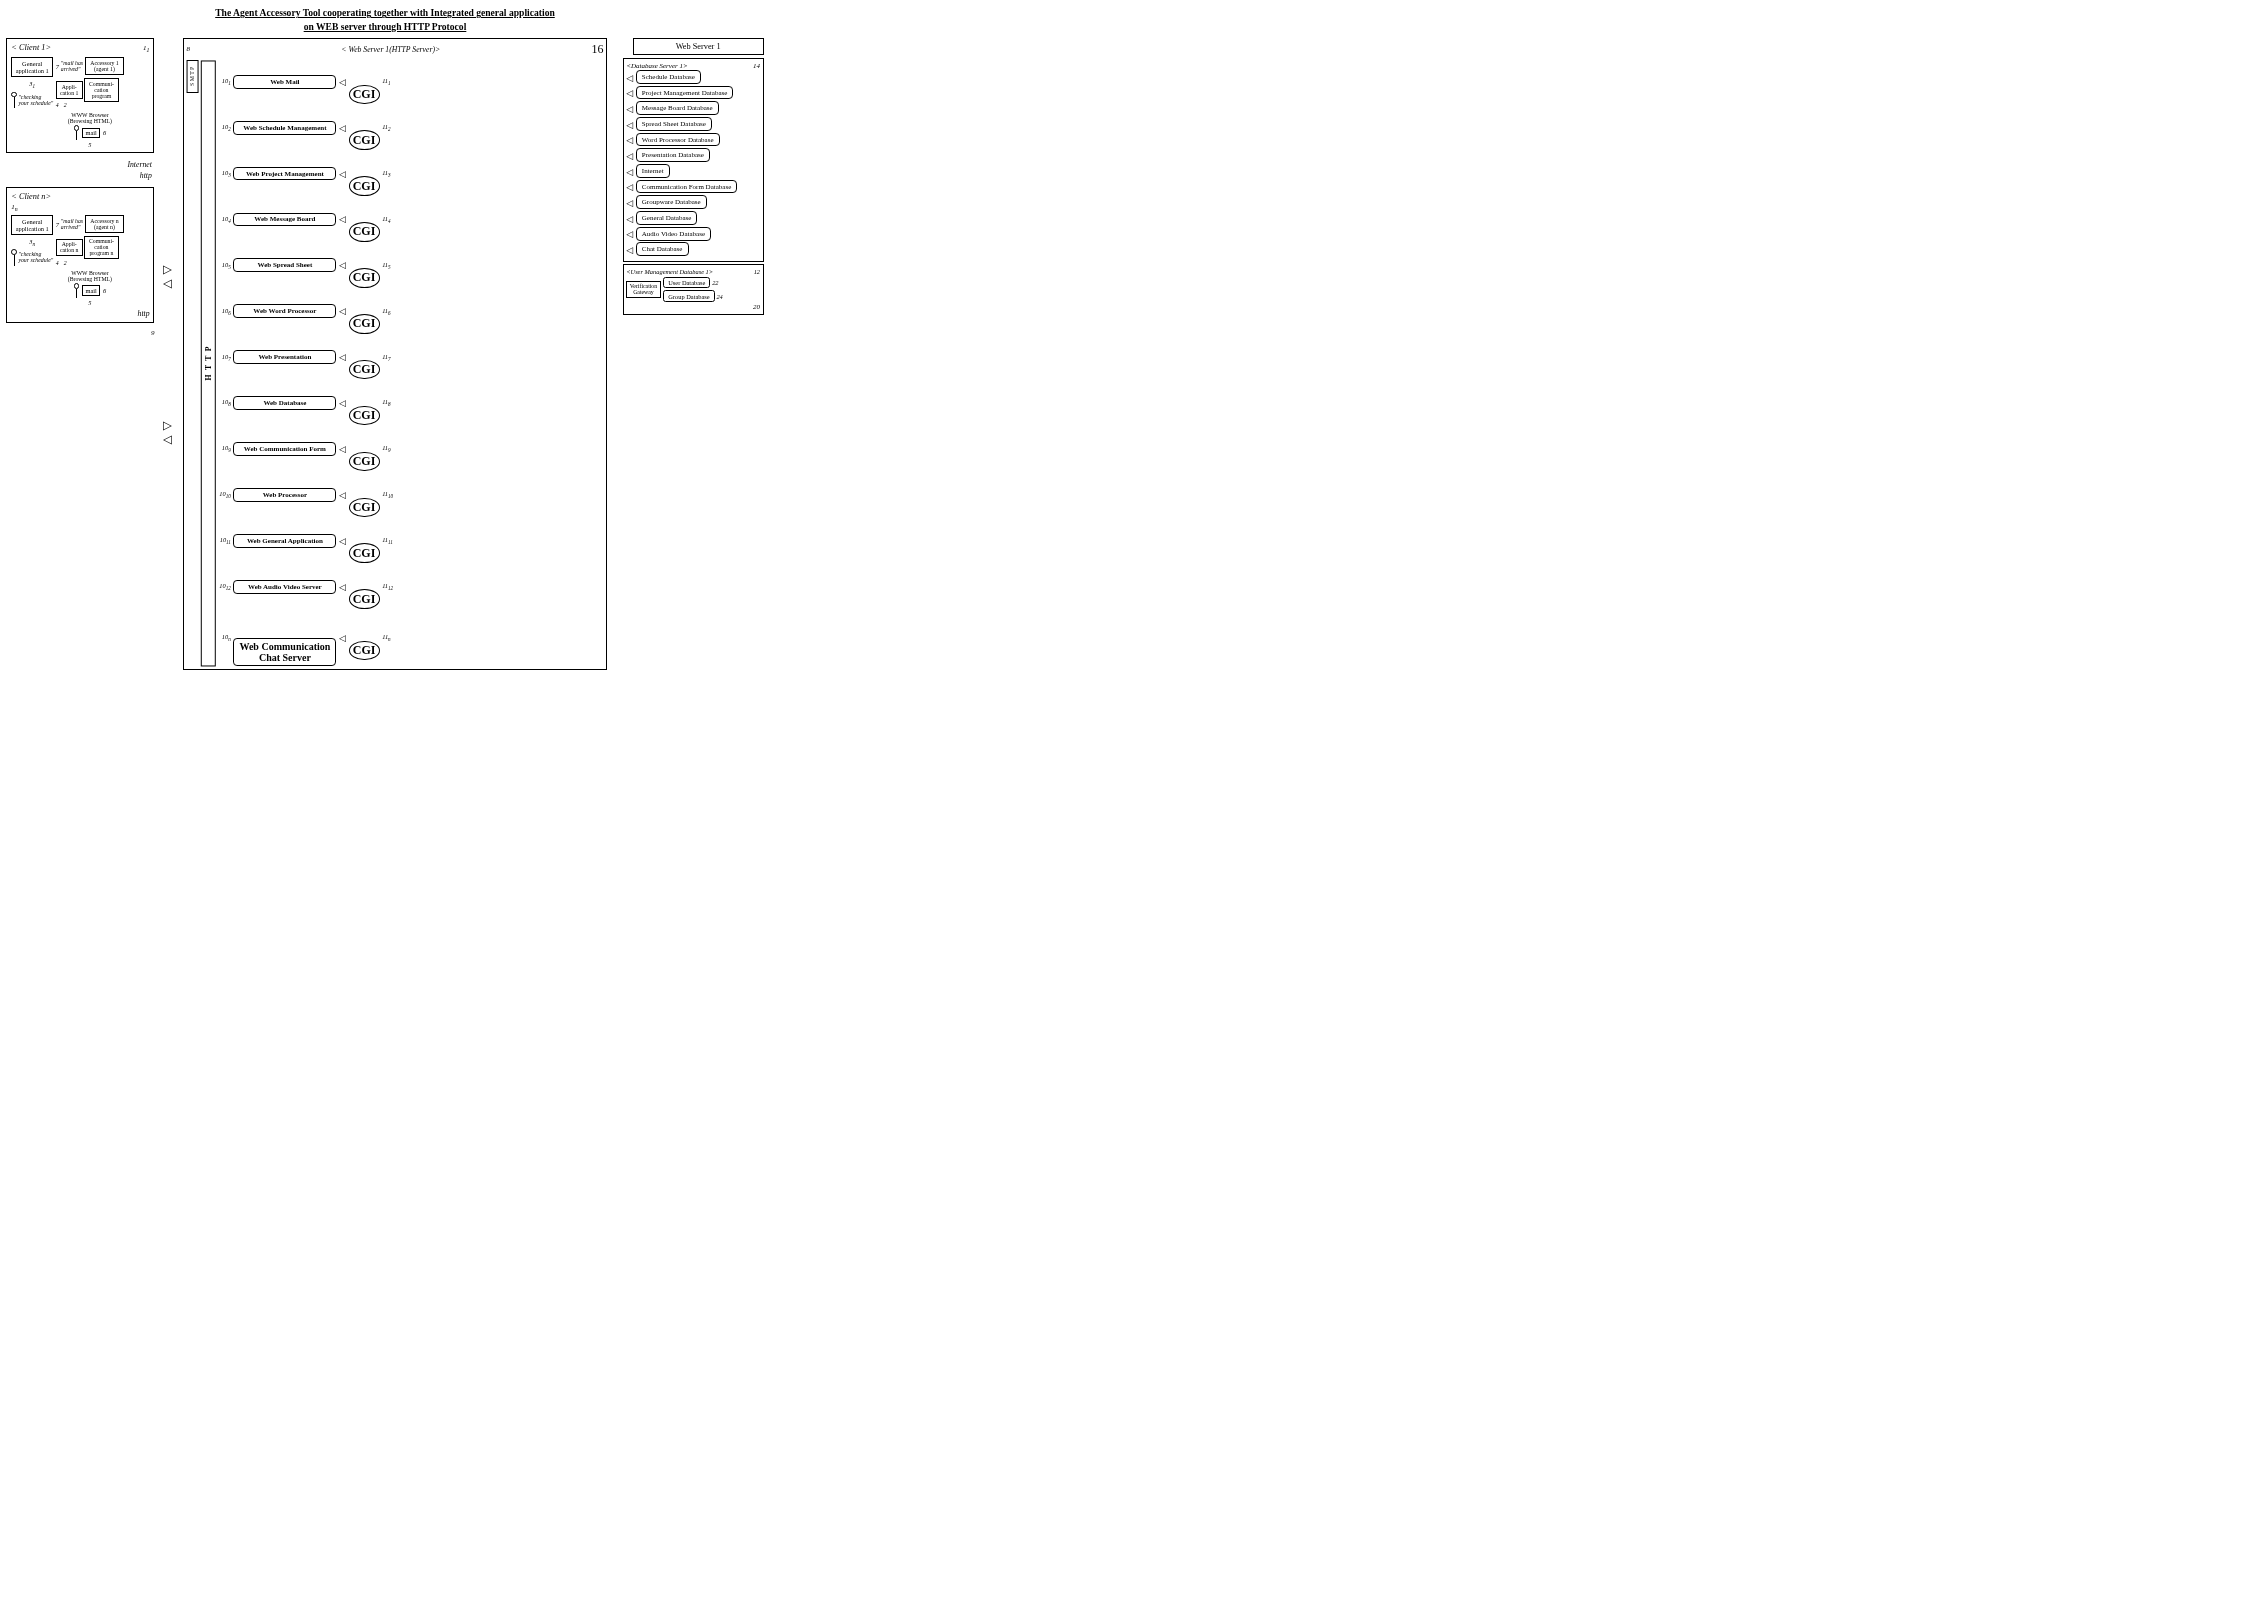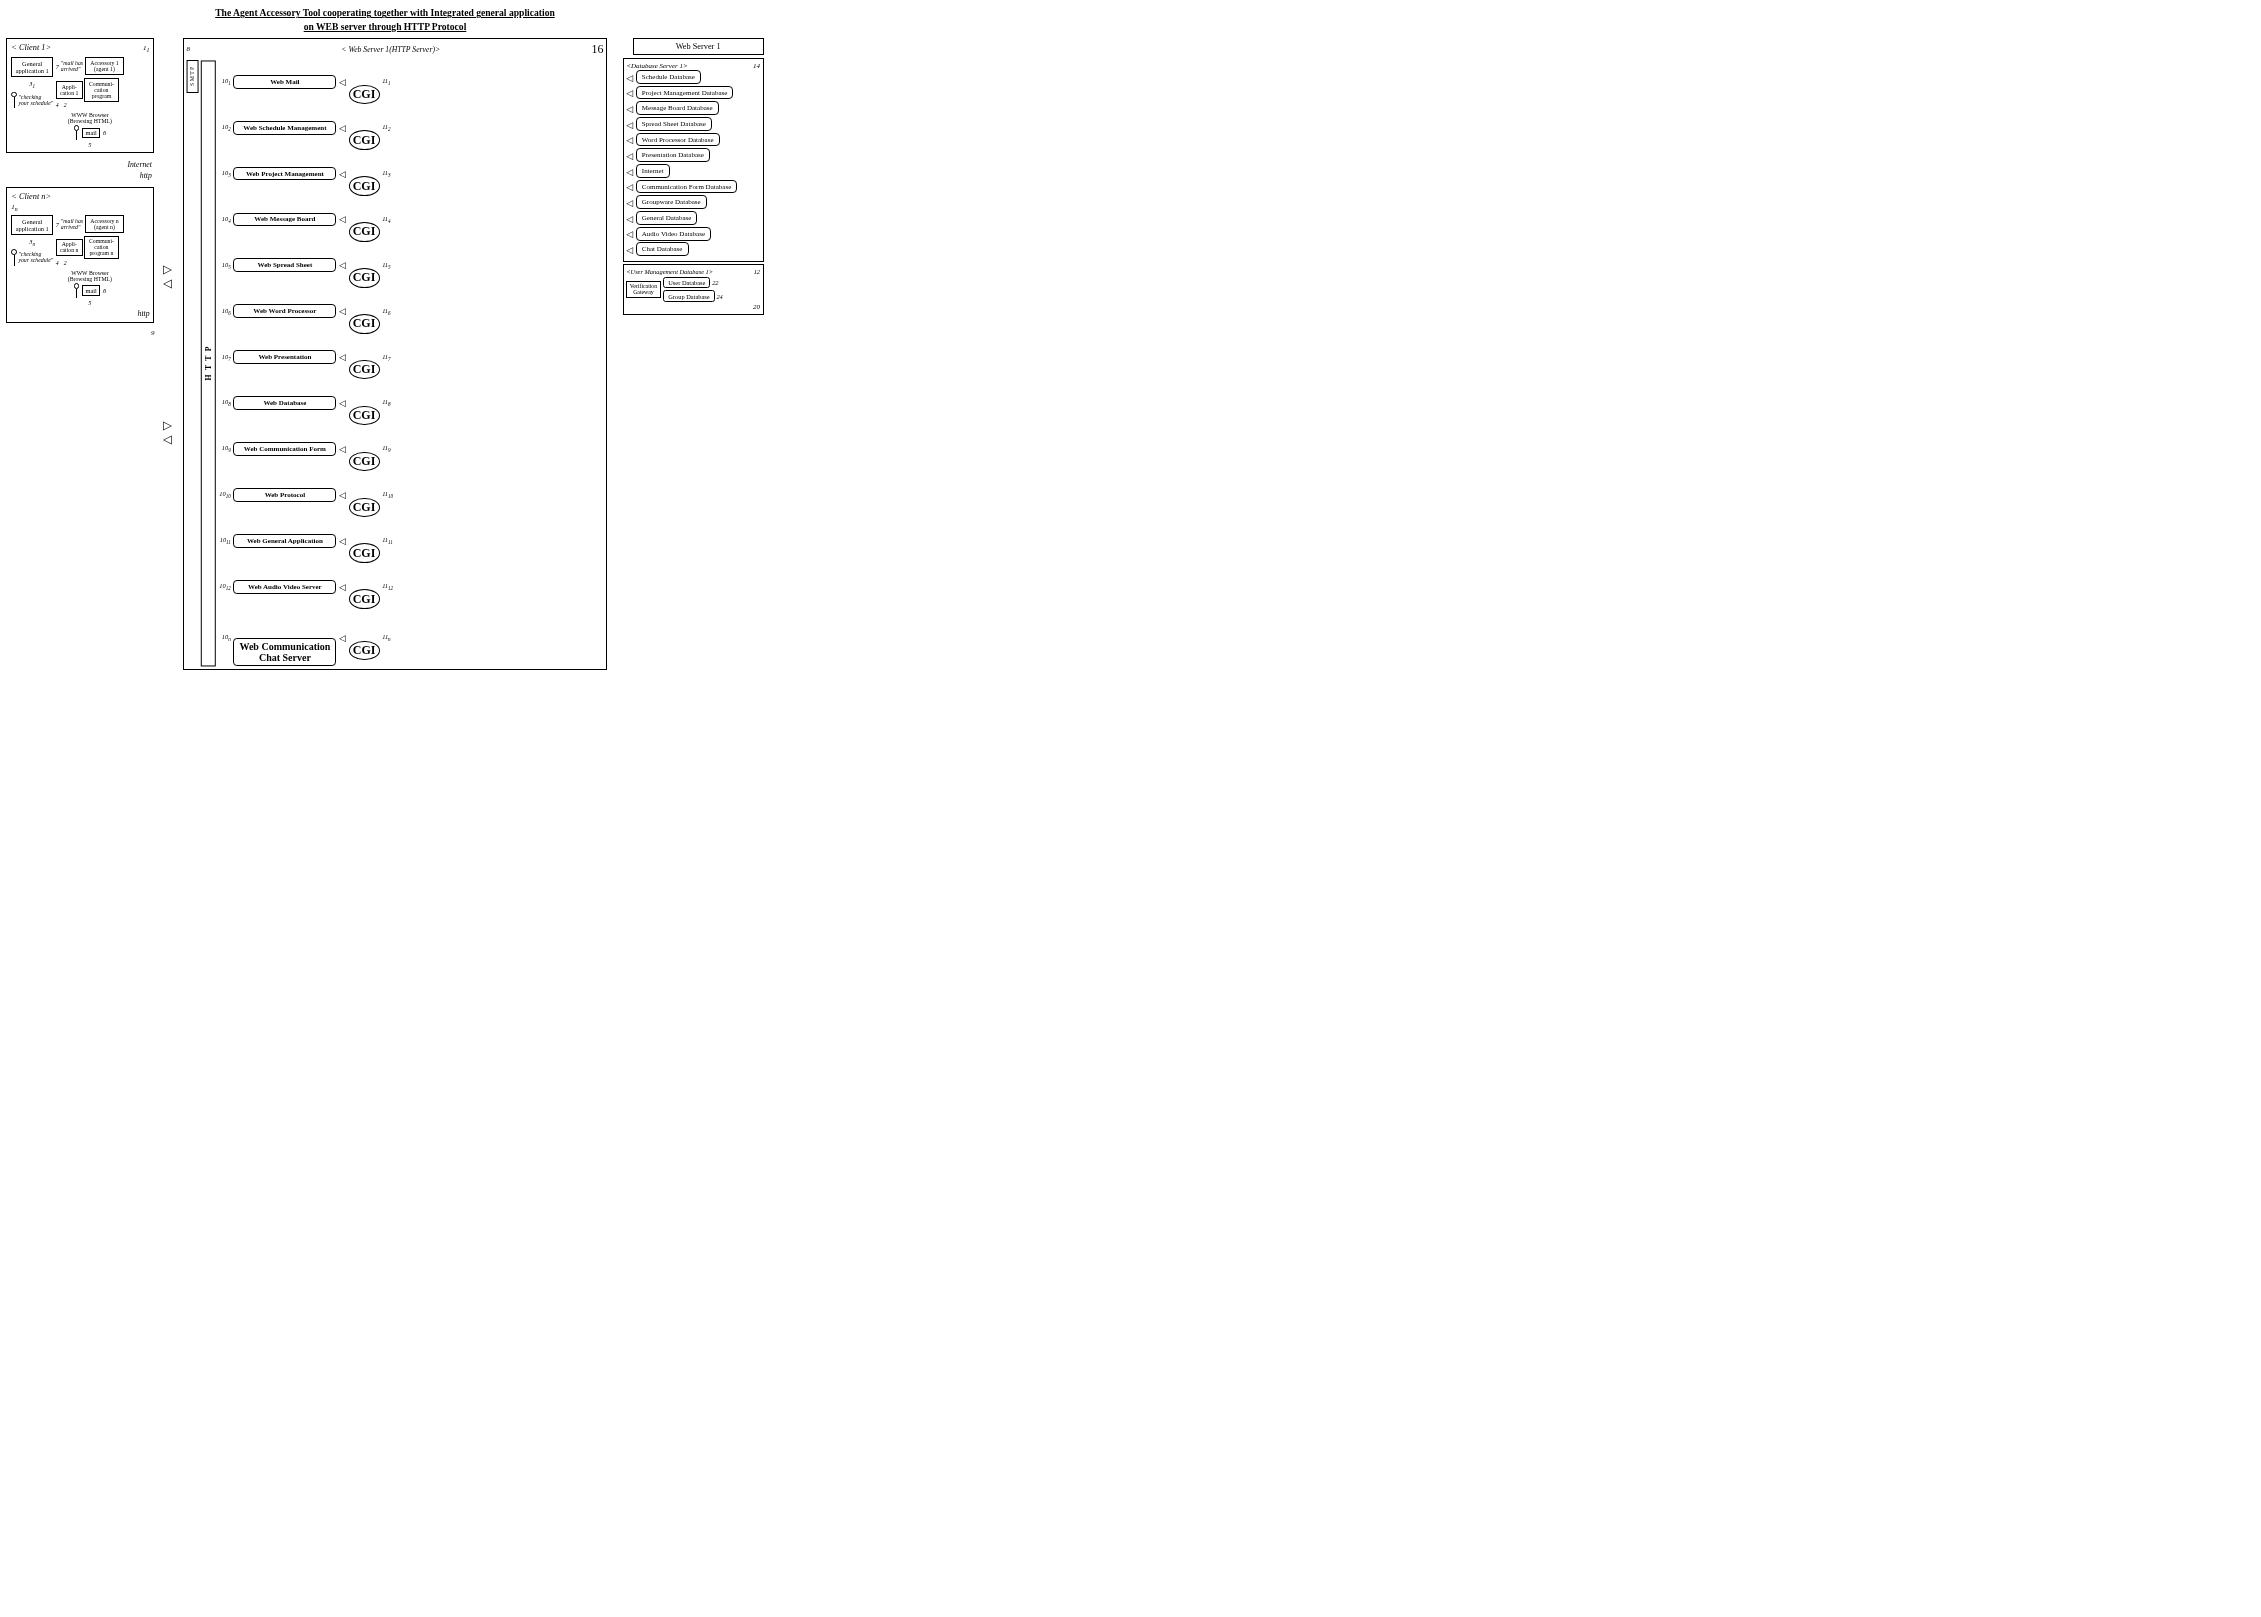--- a/index.html
+++ b/index.html
@@ -415,21 +415,21 @@
             </div>
             <div class="web-row">
               <span class="row-num" style="font-size: 6.4px; font-style: italic; min-width: 14px; text-align: right;">10<sub style="font-size:5.1px">9</sub></span>
               <div class="web-app-box" style="font-size: 7px; white-space: pre-line; min-width: 103px;">Web Communication Form</div>
               <span style="font-size: 9px;">◁</span>
               <div class="cgi-oval">CGI</div>
               <span class="cgi-num" style="font-size: 6.4px; font-style: italic;">11<sub style="font-size:5.1px">9</sub></span>
             </div>
             <div class="web-row">
               <span class="row-num" style="font-size: 6.4px; font-style: italic; min-width: 14px; text-align: right;">10<sub style="font-size:5.1px">10</sub></span>
-              <div class="web-app-box" style="font-size: 7px; white-space: pre-line; min-width: 103px;">Web Protocol</div>
+              <div class="web-app-box" style="font-size: 7px; white-space: pre-line; min-width: 103px;">Web Processor</div>
               <span style="font-size: 9px;">◁</span>
               <div class="cgi-oval">CGI</div>
               <span class="cgi-num" style="font-size: 6.4px; font-style: italic;">11<sub style="font-size:5.1px">10</sub></span>
             </div>
             <div class="web-row">
               <span class="row-num" style="font-size: 6.4px; font-style: italic; min-width: 14px; text-align: right;">10<sub style="font-size:5.1px">11</sub></span>
               <div class="web-app-box" style="font-size: 7px; white-space: pre-line; min-width: 103px;">Web General Application</div>
               <span style="font-size: 9px;">◁</span>
               <div class="cgi-oval">CGI</div>
               <span class="cgi-num" style="font-size: 6.4px; font-style: italic;">11<sub style="font-size:5.1px">11</sub></span>

